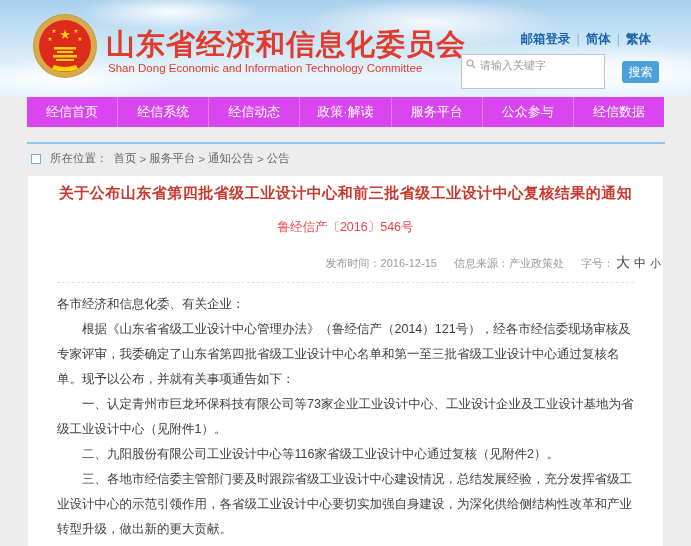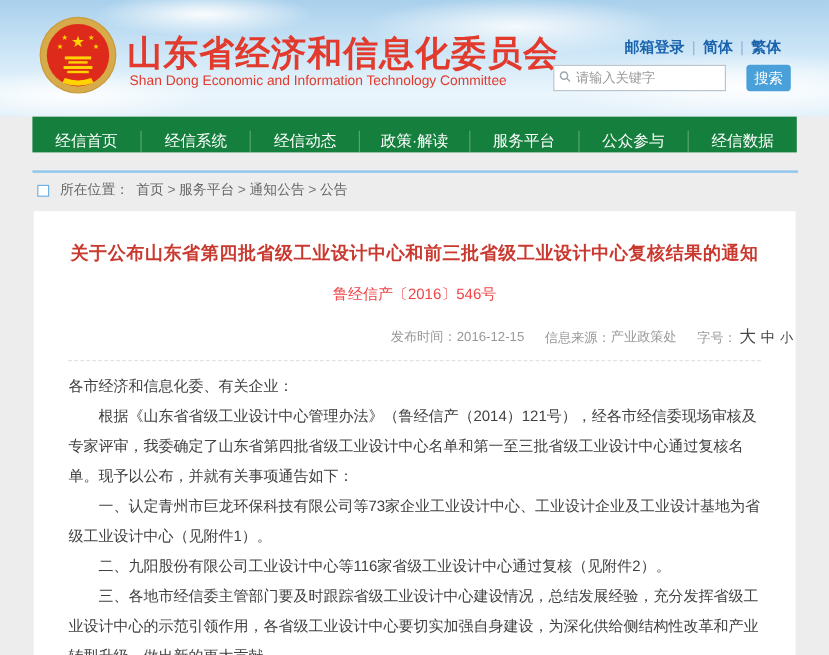--- a/index.html
+++ b/index.html
@@ -21,45 +21,45 @@
   .logo{position:absolute;left:32px;top:13px;width:66px;height:66px;cursor:pointer;}
   .site-title{position:absolute;left:106px;top:25px;color:#e23a2c;font-size:29px;font-weight:bold;letter-spacing:1px;white-space:nowrap;}
   .site-subtitle{position:absolute;left:108px;top:62px;color:#e23a2c;font-size:11.5px;white-space:nowrap;}
   .top-links{position:absolute;right:40px;top:31px;font-size:12.5px;font-weight:bold;color:#1a64ad;white-space:nowrap;}
   .top-links .lnk{cursor:pointer;}
   .top-links .sep{color:#8fb4d6;font-weight:normal;margin:0 6px;}
   .search-bar{position:absolute;right:32px;top:54px;display:flex;align-items:center;}
   .search-input-wrap{position:relative;}
   .search-input{
     width:120px;height:18px;border:1px solid #b9c6cf;background:#fff;
-    font-size:11px;color:#555;padding:1px 4px 1px 18px;outline:none;
+    font-size:11px;color:#555;padding:1px 4px 14px 18px;outline:none;
   }
   .search-input::placeholder{color:#999;}
   .mag-icon{position:absolute;left:5px;top:5px;width:10px;height:10px;pointer-events:none;}
   .search-btn{
     margin-left:17px;width:37px;height:22px;border:none;border-radius:3px;
     background:#4aa0d8;color:#fff;font-size:12px;cursor:pointer;
     font-family:inherit;line-height:22px;padding:0;
   }
   
-  .nav{width:637px;margin:0 auto;height:30px;background:#15803d;display:flex;align-items:flex-end;}
+  .nav{width:637px;margin:0 auto;height:30px;background:#d946ef;display:flex;}
   .nav-item{
     flex:1;display:flex;align-items:center;justify-content:center;
     color:#fff;font-size:13px;cursor:pointer;border-right:1px solid rgba(255,255,255,.28);
   }
   .nav-item:last-child{border-right:none;}
   
   .divider-line{width:638px;margin:15px auto 0;height:2px;background:#8ec6ed;}
   .breadcrumb{width:637px;margin:7px auto 0;display:flex;align-items:center;font-size:11.5px;color:#666;}
   .crumb-icon{width:8px;height:8px;border:1px solid #6fb0e0;background:#fff;margin:0 9px 0 4px;flex:none;}
   .crumb-label{margin-right:4px;}
   .crumb-link{cursor:pointer;margin:0 2px;}
   .crumb-sep{margin:0 1px;color:#777;}
   
-  .panel{width:635px;margin:10px auto 0;background:#fff;height:370px;box-sizing:border-box;padding-top:26px;}
+  .panel{width:635px;margin:10px auto 0;background:#fff;height:370px;box-sizing:border-box;padding-top:8px;}
   .art-title{text-align:center;color:#ca392f;font-size:15px;font-weight:bold;letter-spacing:.5px;}
   .doc-num{text-align:center;color:#ef4444;font-size:12.5px;margin-top:16px;}
   .meta{text-align:right;color:#999;font-size:11px;margin-top:18px;}
   .meta span{vertical-align:middle;}
   .meta .gap{margin-left:14px;}
   .fs-opt{color:#444;cursor:pointer;margin:0 2px;}
   .fs-large{font-size:14px;}
   .fs-med{font-size:12px;}
   .fs-small{font-size:11px;}
   .meta-divider{border-bottom:1px dashed #e2e2e2;width:577px;margin:10px auto 0;}

